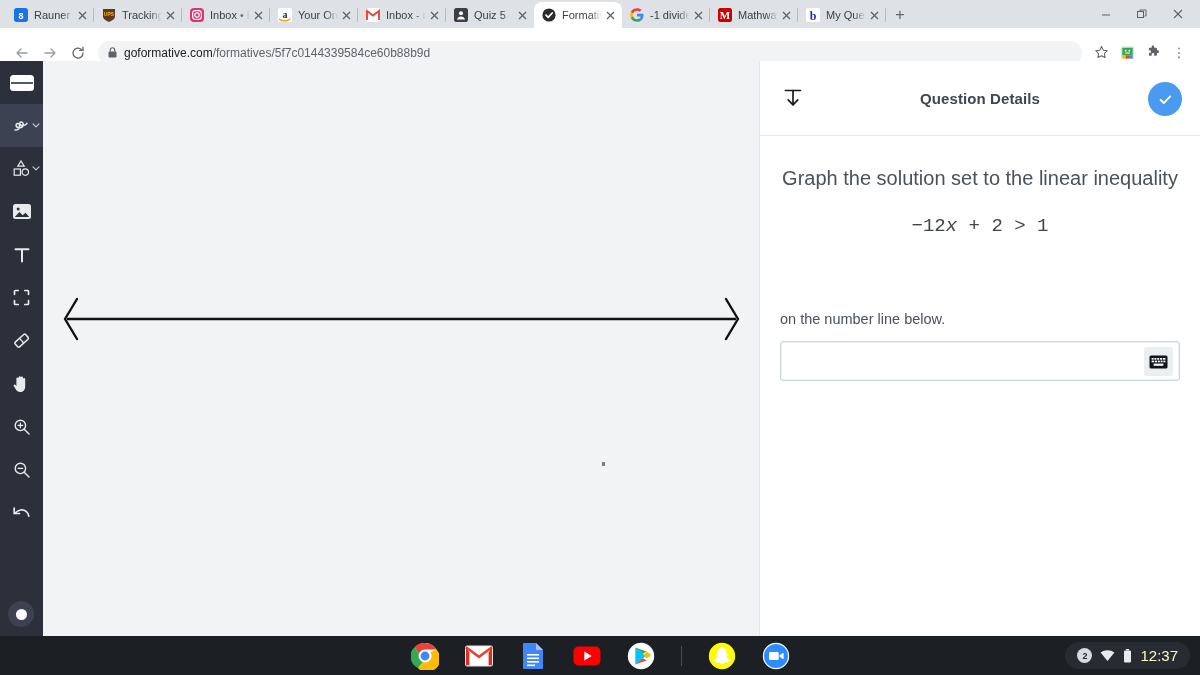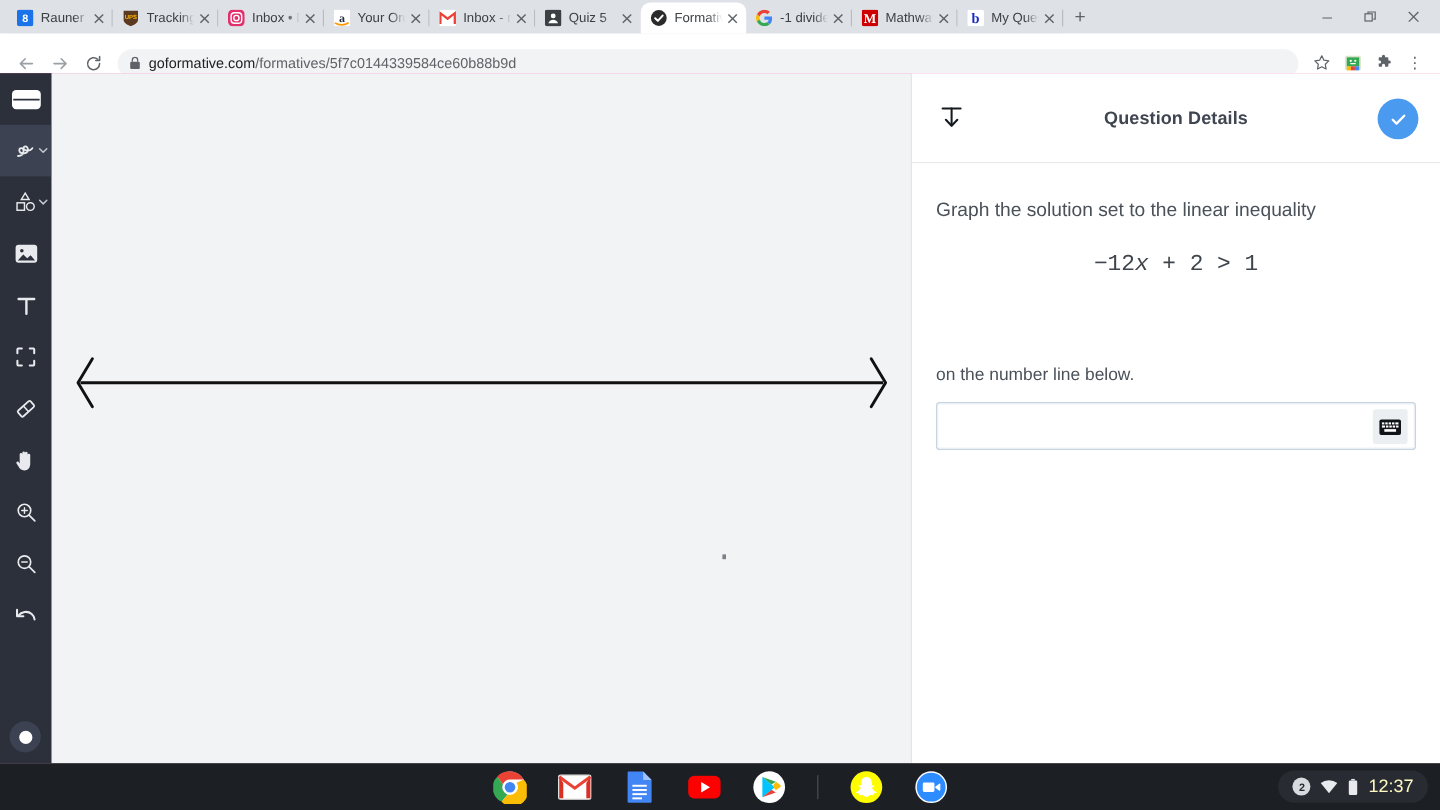--- a/index.html
+++ b/index.html
@@ -107,21 +107,21 @@
   .oicon {
     width: 26px; height: 26px;
     display: flex; align-items: center; justify-content: center;
     color: #5f6368; font-size: 13px;
   }
 
   
   .page {
     position: absolute; top: 61px; left: 0;
     width: 1200px; height: 575px;
-    background: #ec4899;
+    background: #fca5a5;
   }
 
   
   .rail {
     position: absolute; top: 0; left: 0;
     width: 43px; height: 575px;
     background: #2b303b;
   }
   .tool {
     position: relative;
@@ -184,23 +184,24 @@
     letter-spacing: .1px;
   }
   .qhead-check {
     position: absolute; right: 18px; top: 21px;
     width: 34px; height: 34px; border-radius: 50%;
     background: #4a9bf0;
     display: flex; align-items: center; justify-content: center;
   }
   .qbody { padding: 28px 20px 0 20px; }
   .qtext {
-    font-size: 16px;
+    font-size: 20px;
     color: #4a5159;
     line-height: 1.45;
+    text-align: center;
   }
   .qmath {
     text-align: center;
     margin: 22px 0 0 0;
     font-family: Liberation Mono, monospace;
     font-size: 19px;
     color: #3f454c;
   }
   .qmath .v { font-style: italic; }
   .qtext2 {

